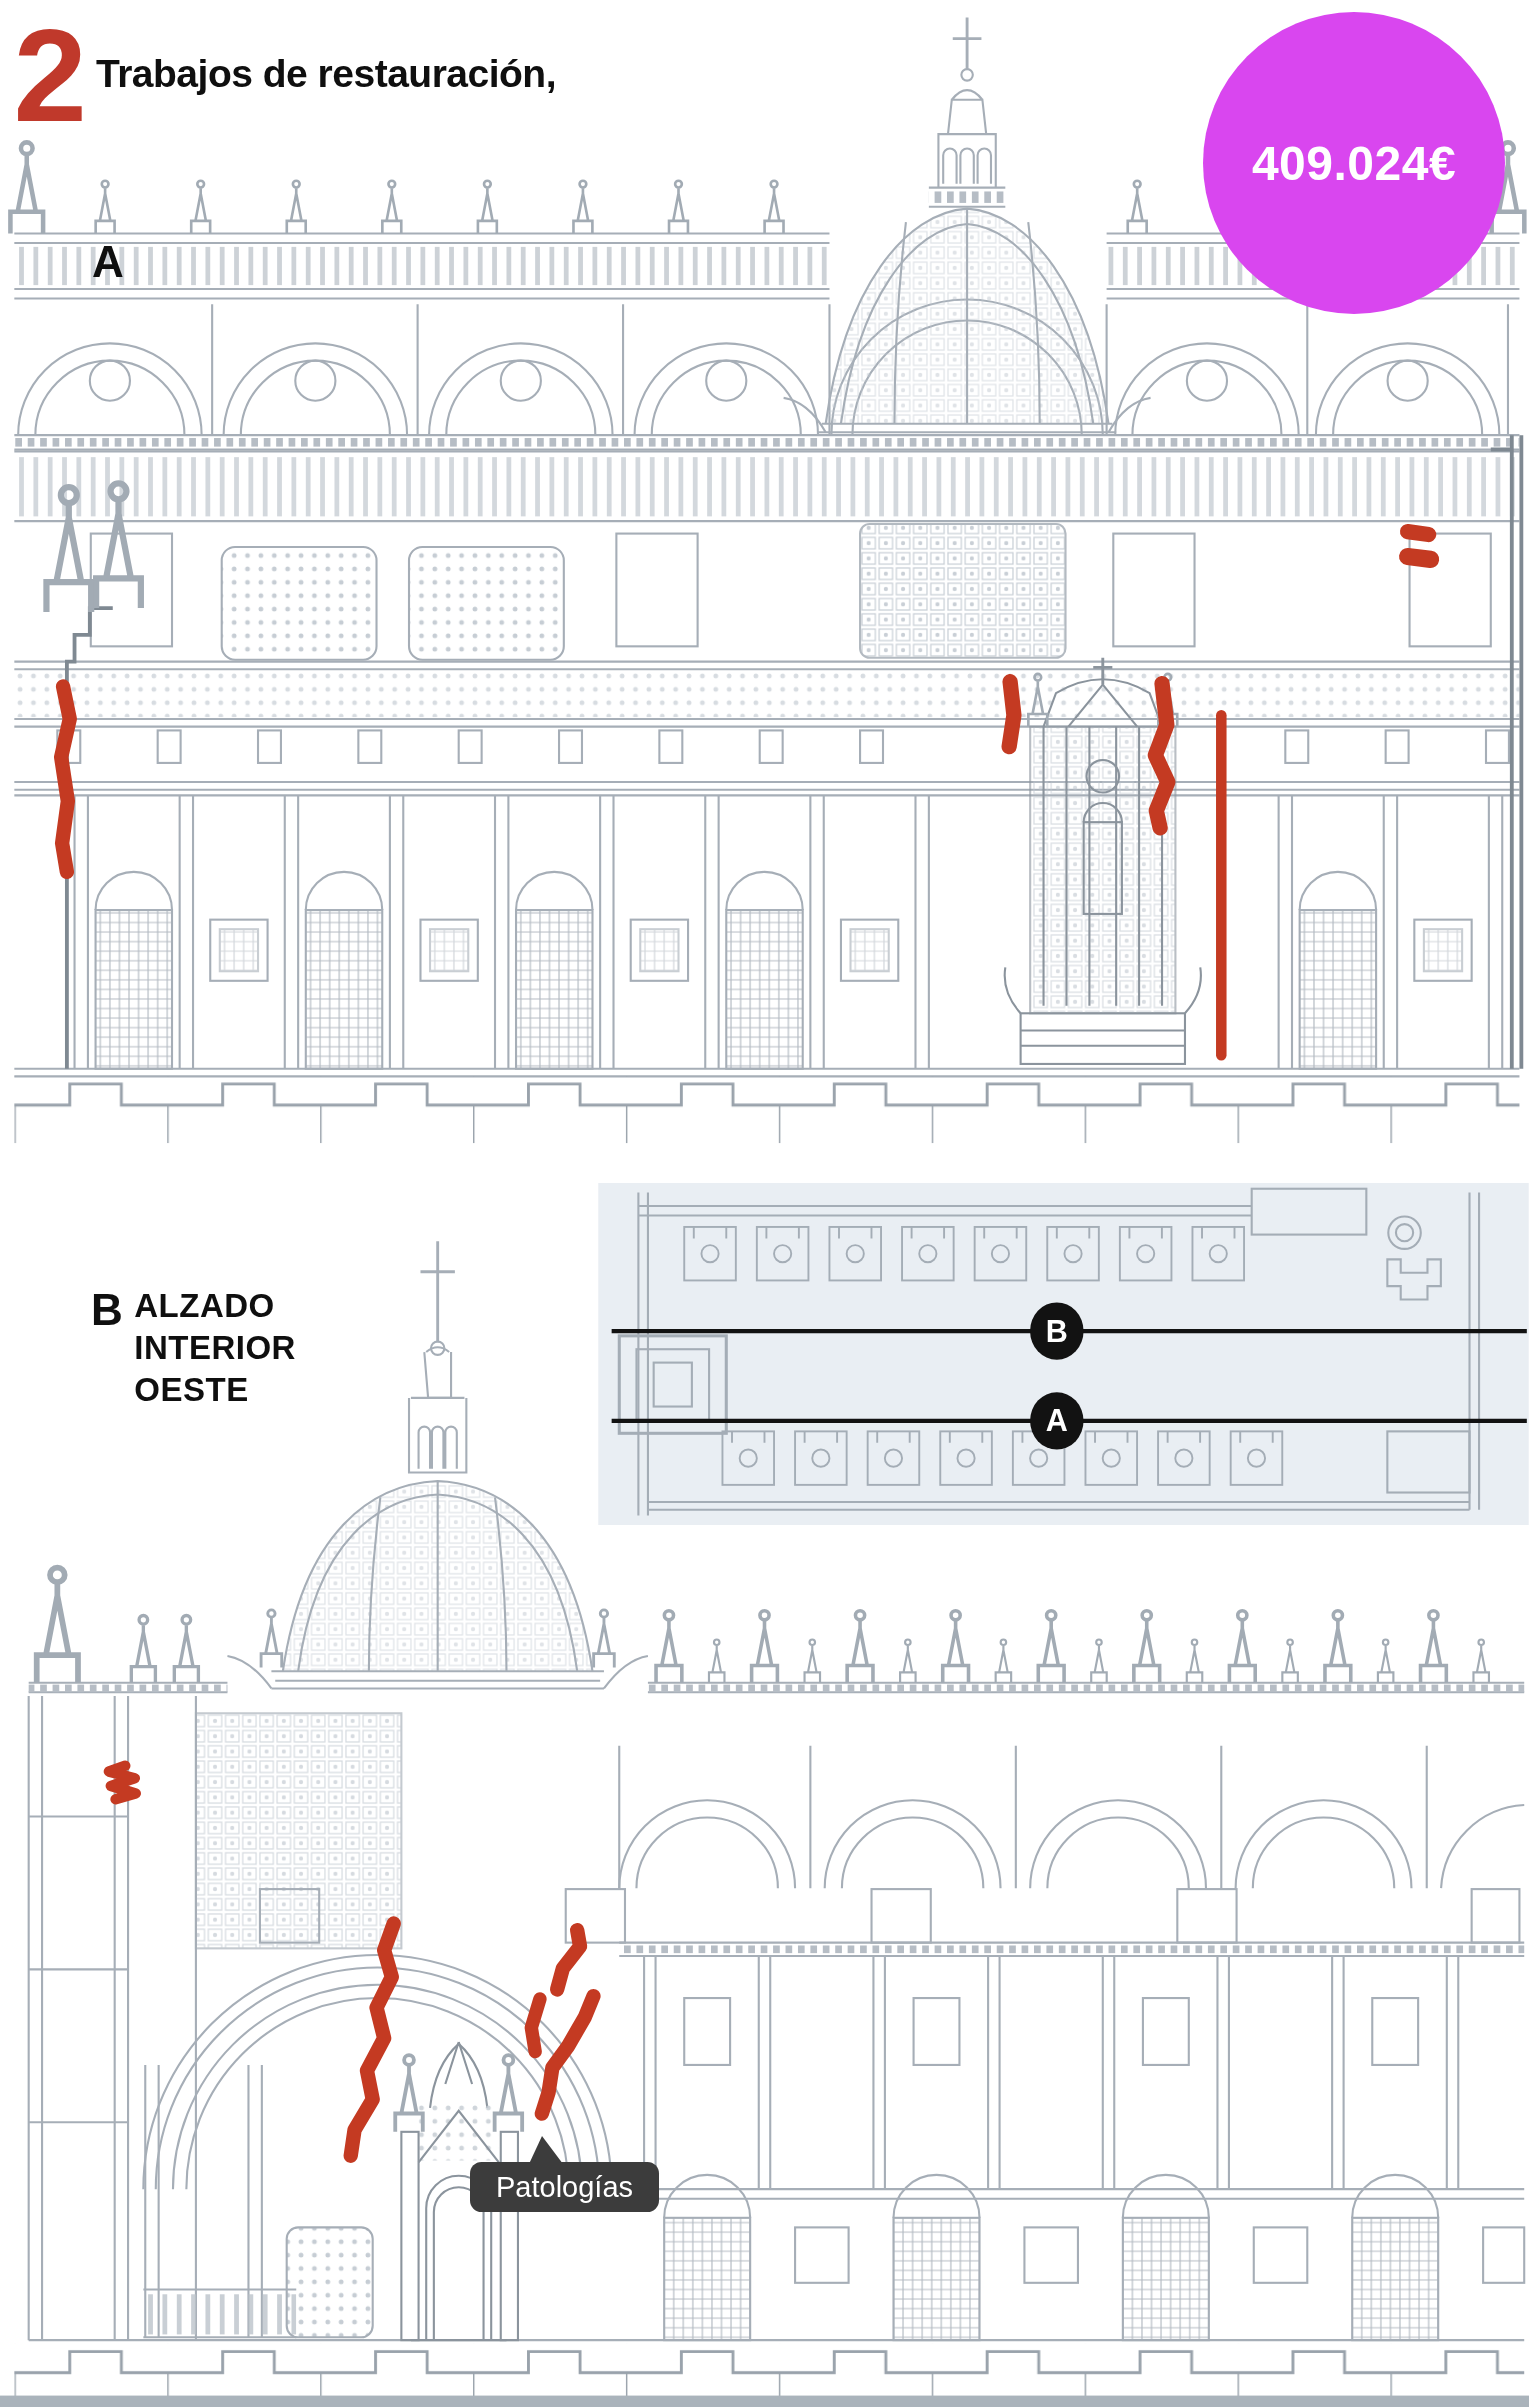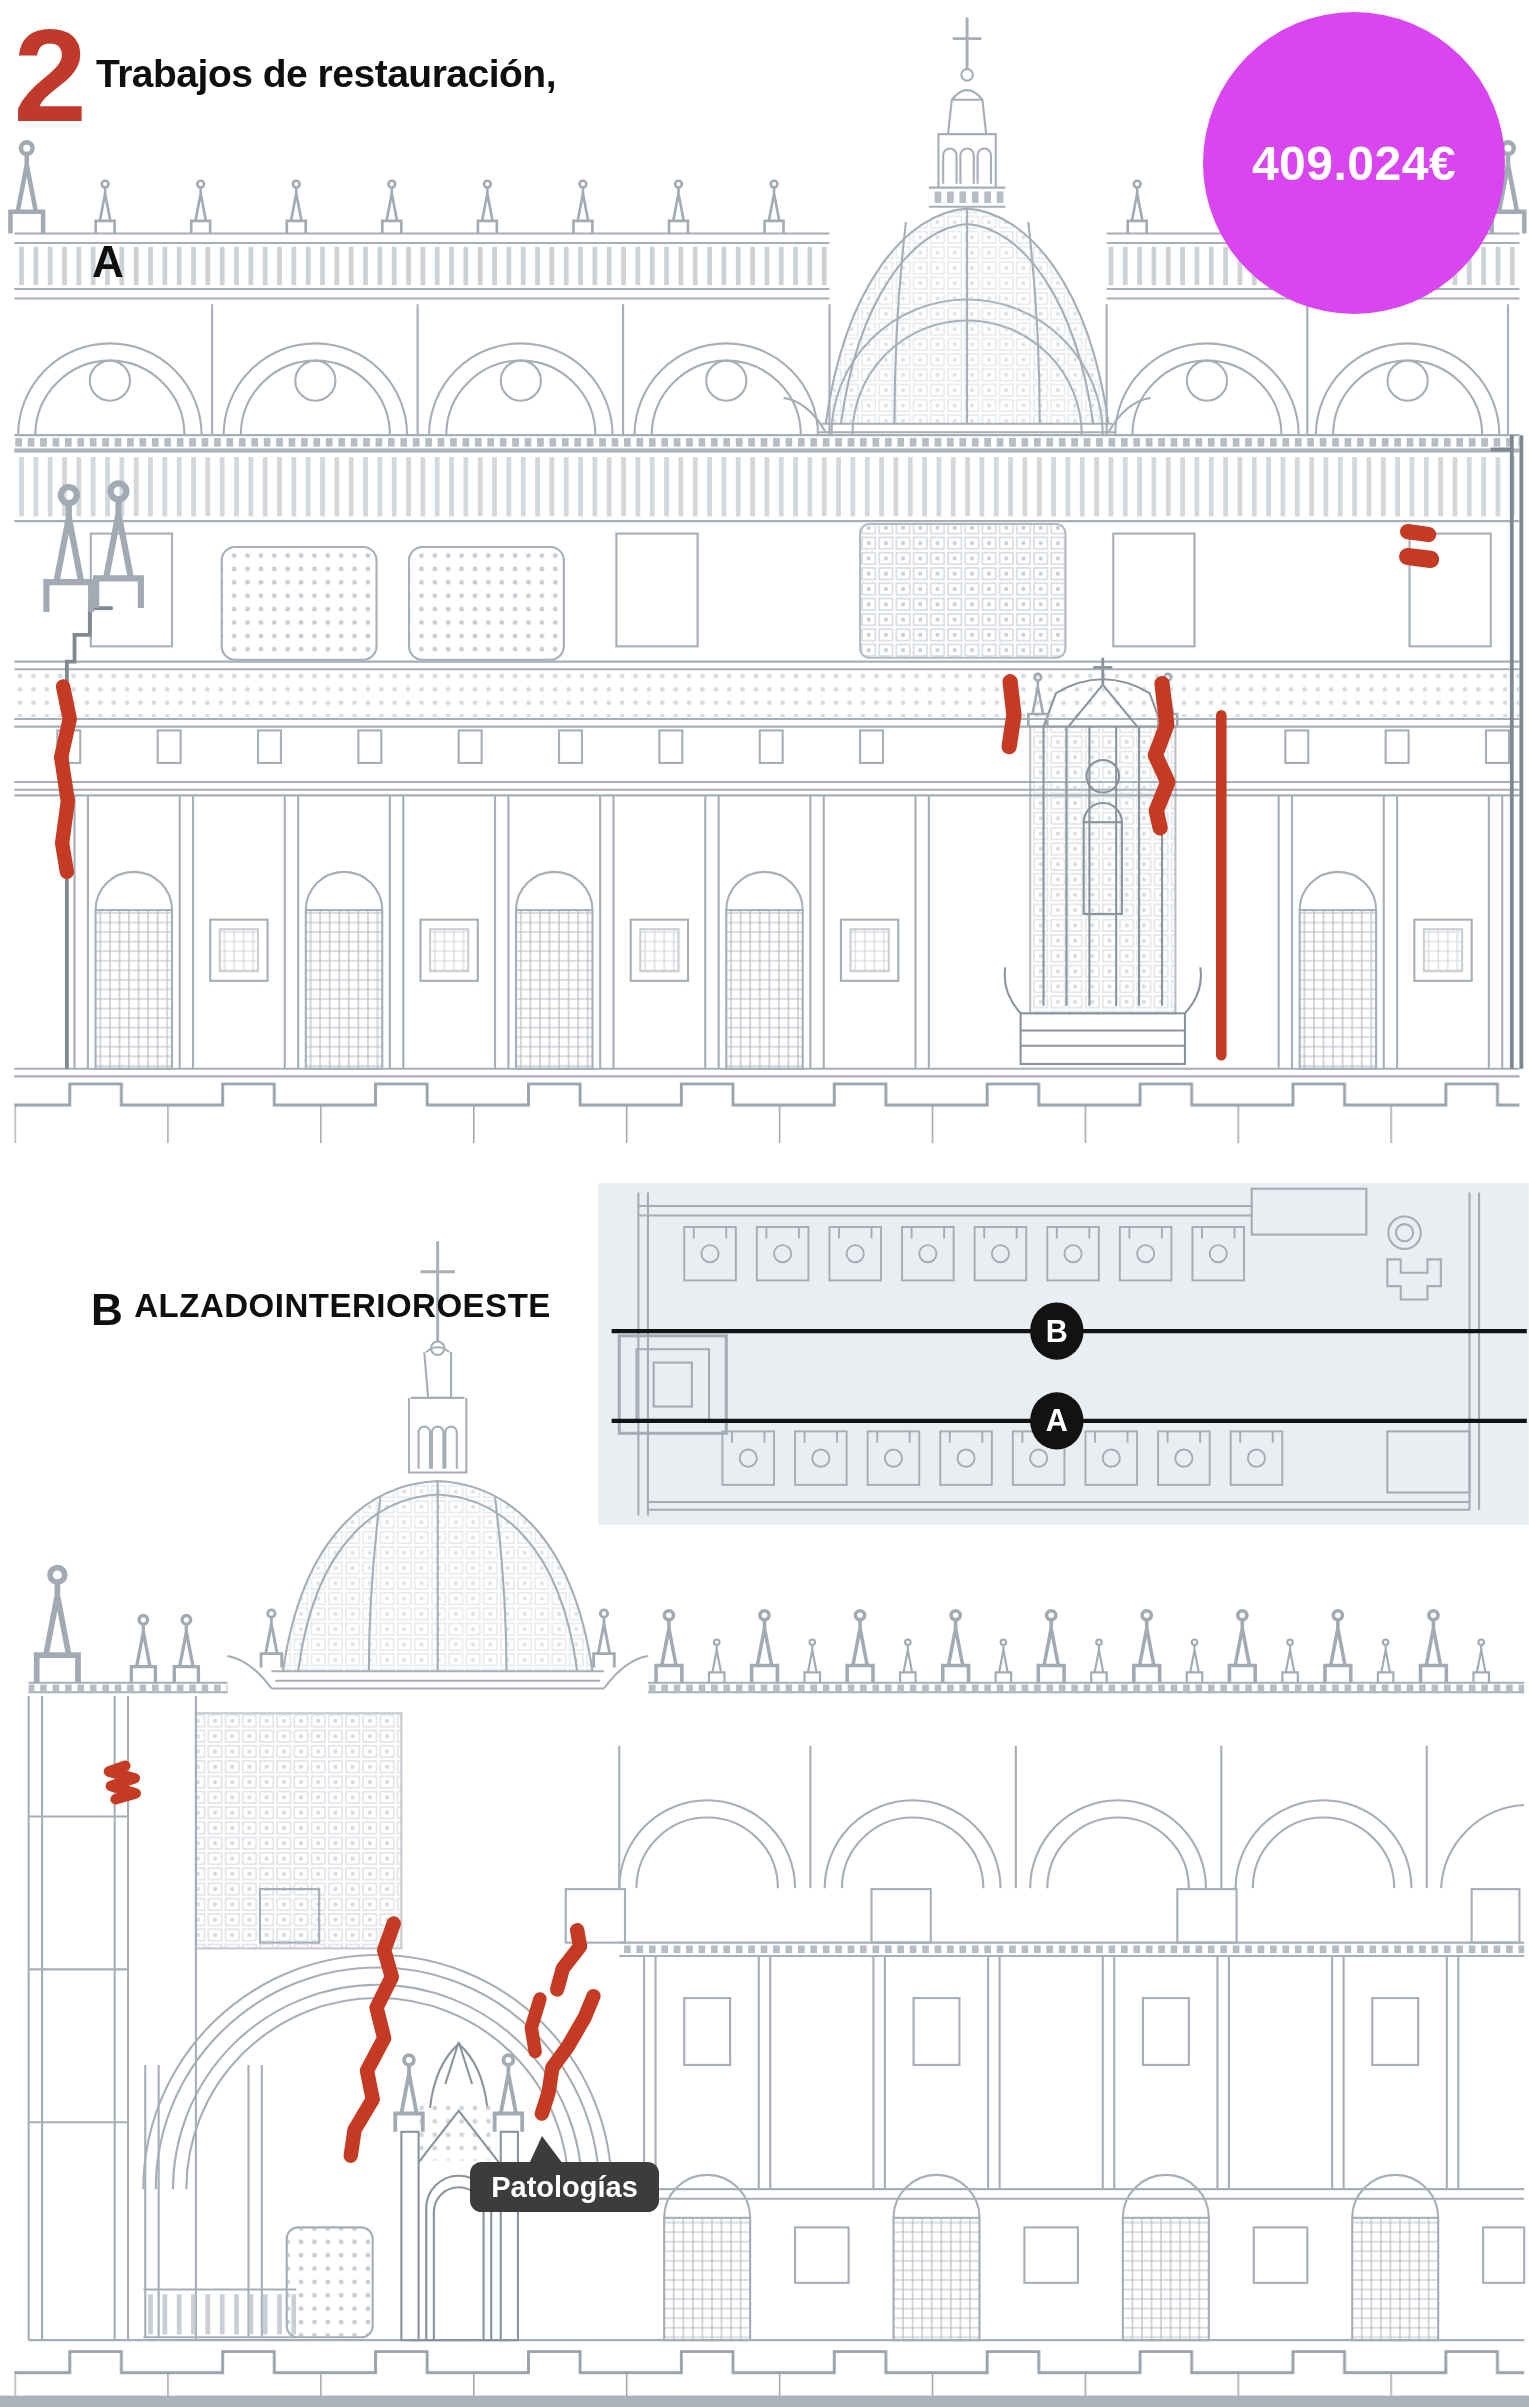--- a/index.html
+++ b/index.html
@@ -9,31 +9,31 @@
                font-weight:bold;color:#c0392b;}
   .title{position:absolute;left:96px;top:50px;font-size:39px;line-height:48px;
          font-weight:bold;color:#0f0f0f;letter-spacing:-0.5px;text-align:center;}
   .title span{display:block;}
   .elev-label{position:absolute;display:flex;align-items:baseline;gap:11.5px;
               font-weight:bold;color:#0f0f0f;}
   .elev-label .big{font-size:44px;letter-spacing:0;}
   .elev-label .small{font-size:33px;letter-spacing:0.5px;}
   .label-a{left:92px;top:237px;}
   .label-b{left:91px;top:1285px;align-items:flex-start;}
-  .label-b .lines{display:flex;font-size:33px;line-height:42px;
+  .label-b .lines{display:flex;flex-direction:column;font-size:33px;line-height:42px;
                   letter-spacing:0.5px;}
   .cost-circle{position:absolute;left:1203px;top:12.4px;width:302px;height:302px;
                border-radius:50%;background:#d946ef;display:flex;align-items:center;
                justify-content:center;font-size:48px;font-weight:bold;color:#fff;
                letter-spacing:0.5px;}
   .svg-abs{position:absolute;left:0;}
   .plan-box{position:absolute;left:598px;top:1183px;width:931px;height:342px;}
   .pat-badge{position:absolute;left:470px;top:2162px;width:189px;height:50px;
              background:#3c3c3c;border-radius:11.5px;color:#fff;font-size:29px;
-             font-weight:bold;display:flex;align-items:center;justify-content:center;}
+             font-weight:normal;display:flex;align-items:center;justify-content:center;}
   .pat-badge .pointer{position:absolute;left:59px;top:-26px;width:0;height:0;
              border-left:13.4px solid transparent;border-right:21px solid transparent;
              border-bottom:28px solid #3c3c3c;}
   text.badge-letter{font-family:"Liberation Sans",sans-serif;font-size:32px;
              font-weight:bold;fill:#ffffff;text-anchor:middle;}
 </style>
 </head>
 <body>
 
 <div class="canvas">

